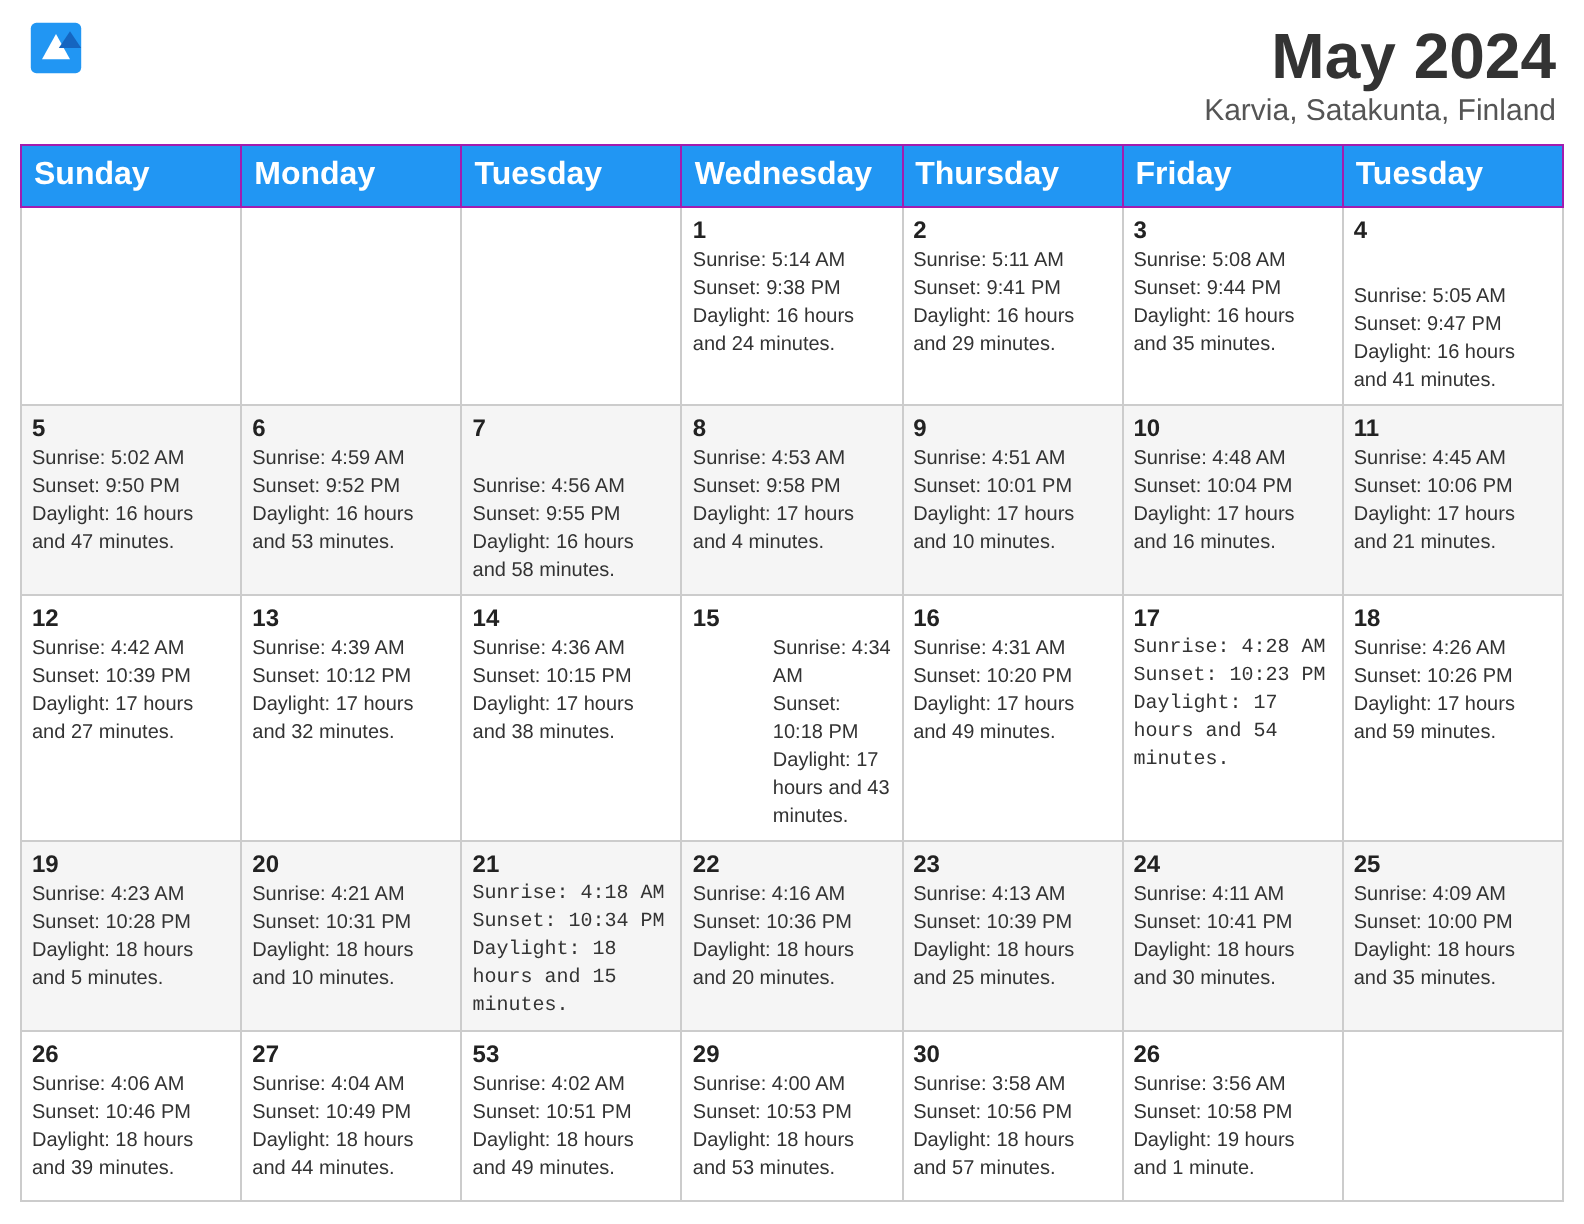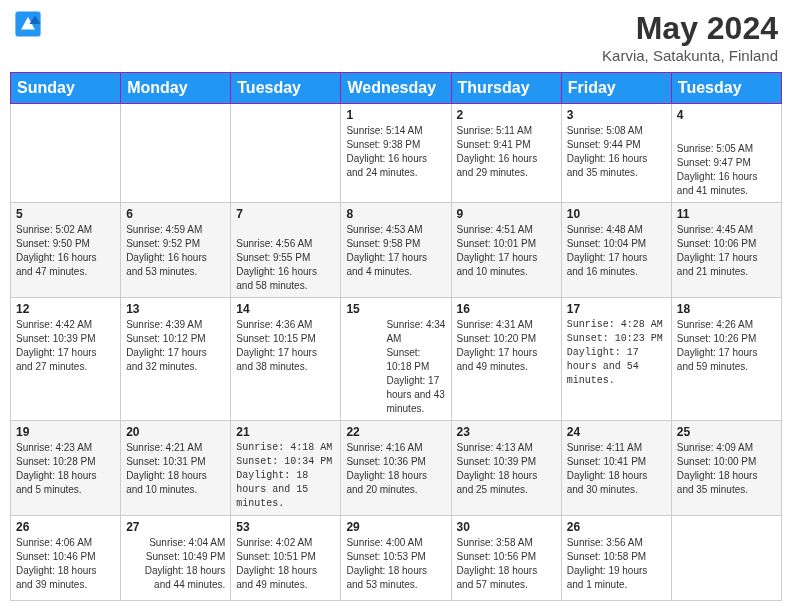--- a/index.html
+++ b/index.html
@@ -282,21 +282,21 @@
       </tr>
       <tr class="row-white">
         <td>
           <div class="day-number">26</div>
           <div class="day-info" style="white-space: pre-line;">Sunrise: 4:06 AM
 Sunset: 10:46 PM
 Daylight: 18 hours and 39 minutes.</div>
         </td>
         <td>
           <div class="day-number">27</div>
-          <div class="day-info" style="white-space: pre-line; text-align: right;">Sunrise: 4:04 AM
+          <div class="day-info" style="white-space: pre-line;">Sunrise: 4:04 AM
 Sunset: 10:49 PM
 Daylight: 18 hours and 44 minutes.</div>
         </td>
         <td>
           <div class="day-number">53</div>
           <div class="day-info" style="white-space: pre-line;">Sunrise: 4:02 AM
 Sunset: 10:51 PM
 Daylight: 18 hours and 49 minutes.</div>
         </td>
         <td>

